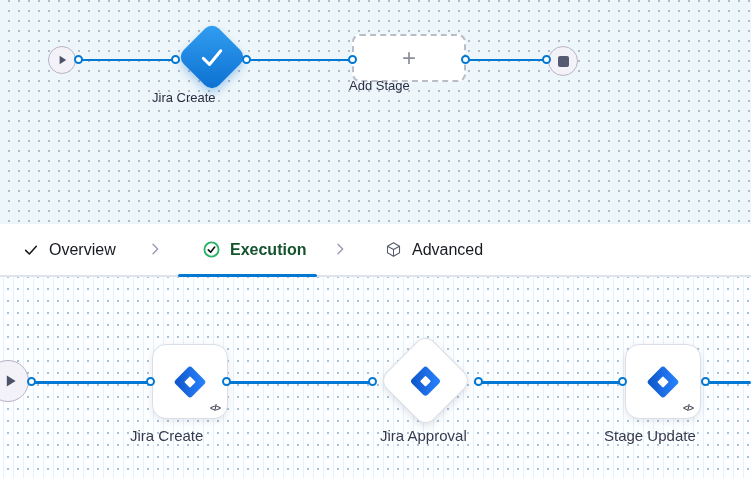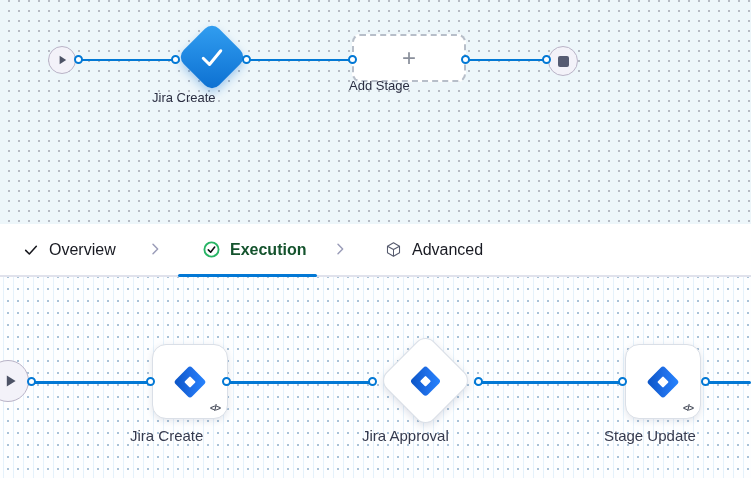--- a/index.html
+++ b/index.html
@@ -204,21 +204,21 @@
     <div class="approval-diamond">
       <span class="inner">
         <svg width="36" height="36" viewBox="0 0 24 24">
           <g transform="rotate(45 12 12)">
             <rect x="4.6" y="4.6" width="14.8" height="14.8" rx="2.1" fill="url(#jiraGrad)"></rect>
             <rect x="9.4" y="9.4" width="5.2" height="5.2" rx="0.7" fill="#ffffff"></rect>
           </g>
         </svg>
       </span>
     </div>
-    <div class="node-label big" style="left:362px;top:150px;width:120px">Jira Approval</div>
+    <div class="node-label big" style="left:380px;top:150px;width:120px">Jira Approval</div>
 
     <div class="step-node" style="left:625px;top:67px">
       <svg width="38" height="38" viewBox="0 0 24 24">
         <g transform="rotate(45 12 12)">
           <rect x="4.6" y="4.6" width="14.8" height="14.8" rx="2.1" fill="url(#jiraGrad)"></rect>
           <rect x="9.4" y="9.4" width="5.2" height="5.2" rx="0.7" fill="#ffffff"></rect>
         </g>
       </svg>
       <span class="code-badge">&lt;/&gt;</span>
     </div>

